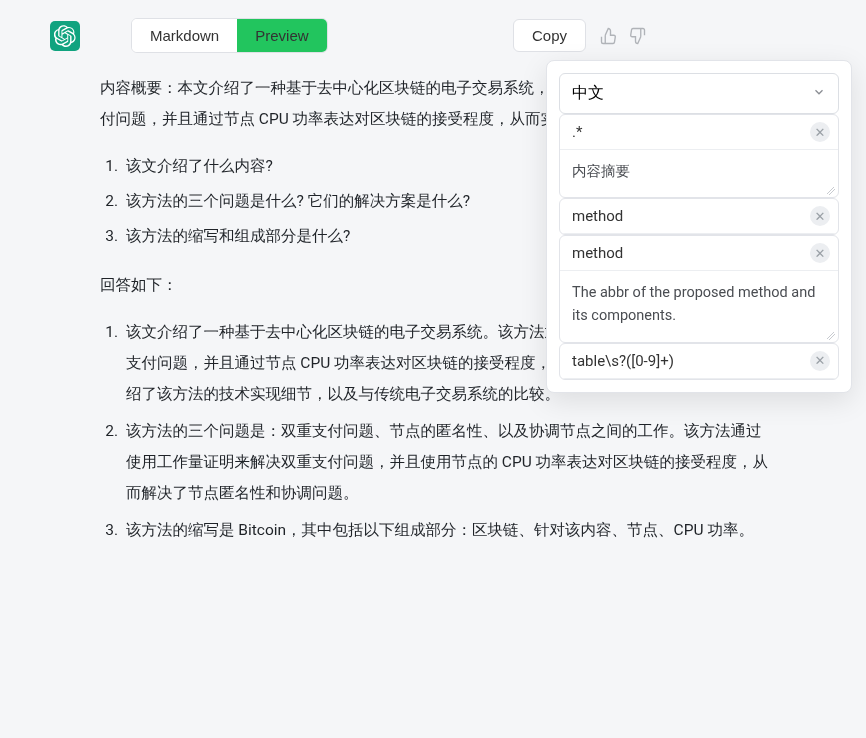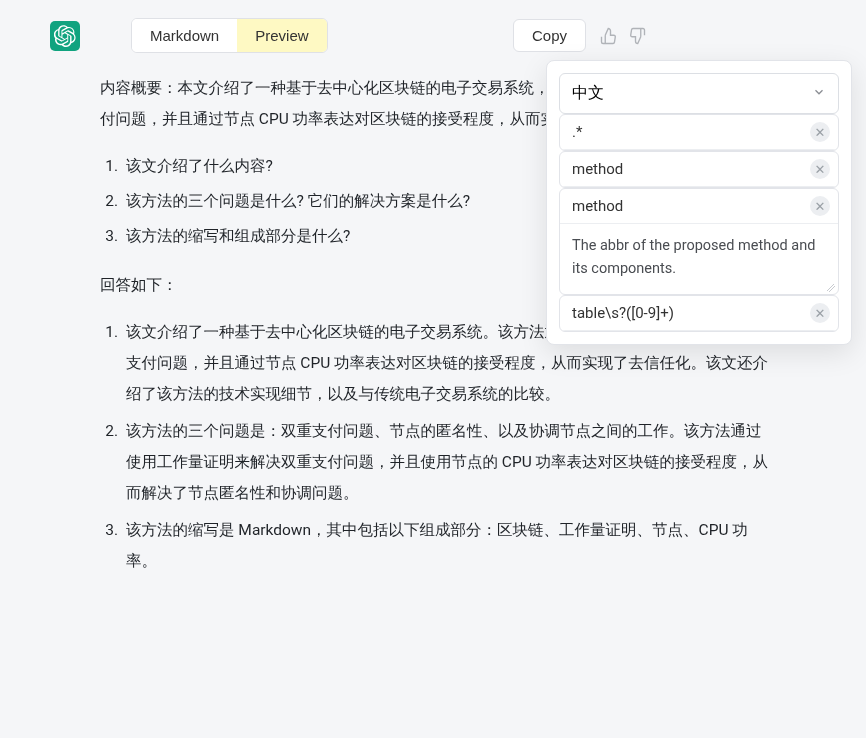--- a/index.html
+++ b/index.html
@@ -40,21 +40,21 @@
     }
     .tab {
       padding: 8px 18px;
       font-size: 15px;
       color: #333;
       cursor: pointer;
       background: #fff;
       border: none;
     }
     .tab.active {
-      background: #fef9c3;
+      background: #22c55e;
     }
     .toolbar-right {
       margin-left: auto;
       display: flex;
       align-items: center;
       gap: 14px;
       padding-right: 200px;
     }
     .copy-btn {
       padding: 7px 18px;
@@ -188,39 +188,43 @@
   <p>内容概要：本文介绍了一种基于去中心化区块链的电子交易系统，它使用工作量证明来防止双重支付问题，并且通过节点 CPU 功率表达对区块链的接受程度，从而实现了去信任化。</p>
   <ol>
     <li>该文介绍了什么内容?</li>
     <li>该方法的三个问题是什么? 它们的解决方案是什么?</li>
     <li>该方法的缩写和组成部分是什么?</li>
   </ol>
   <p>回答如下：</p>
   <ol class="answers">
     <li>该文介绍了一种基于去中心化区块链的电子交易系统。该方法通过使用工作量证明来防止双重支付问题，并且通过节点 CPU 功率表达对区块链的接受程度，从而实现了去信任化。该文还介绍了该方法的技术实现细节，以及与传统电子交易系统的比较。</li>
     <li>该方法的三个问题是：双重支付问题、节点的匿名性、以及协调节点之间的工作。该方法通过使用工作量证明来解决双重支付问题，并且使用节点的 CPU 功率表达对区块链的接受程度，从而解决了节点匿名性和协调问题。</li>
-    <li>该方法的缩写是 Markdown，其中包括以下组成部分：区块链、工作量证明、节点、CPU 功率。</li>
+    <li>该方法的缩写是 Bitcoin，其中包括以下组成部分：区块链、针对该内容、节点、CPU 功率。</li>
   </ol>
 </div>
 
 <div class="side-panel">
   <div class="lang-select">
     <span>中文</span>
     <span class="chev">
       <svg width="14" height="14" viewBox="0 0 24 24" fill="none" stroke="currentColor" stroke-width="2.2">
           <path d="M6 9l6 6 6-6"></path>
         </svg>
     </span>
   </div>
 
   <div class="group">
     <div class="head">
       <span>.*</span>
       <span class="close">✕</span>
     </div>
+    <div class="body">
+      <span>内容摘要</span>
+      <span class="resize-handle"></span>
+    </div>
   </div>
 
   <div class="group">
     <div class="head">
       <span>method</span>
       <span class="close">✕</span>
     </div>
   </div>
 
   <div class="group">

